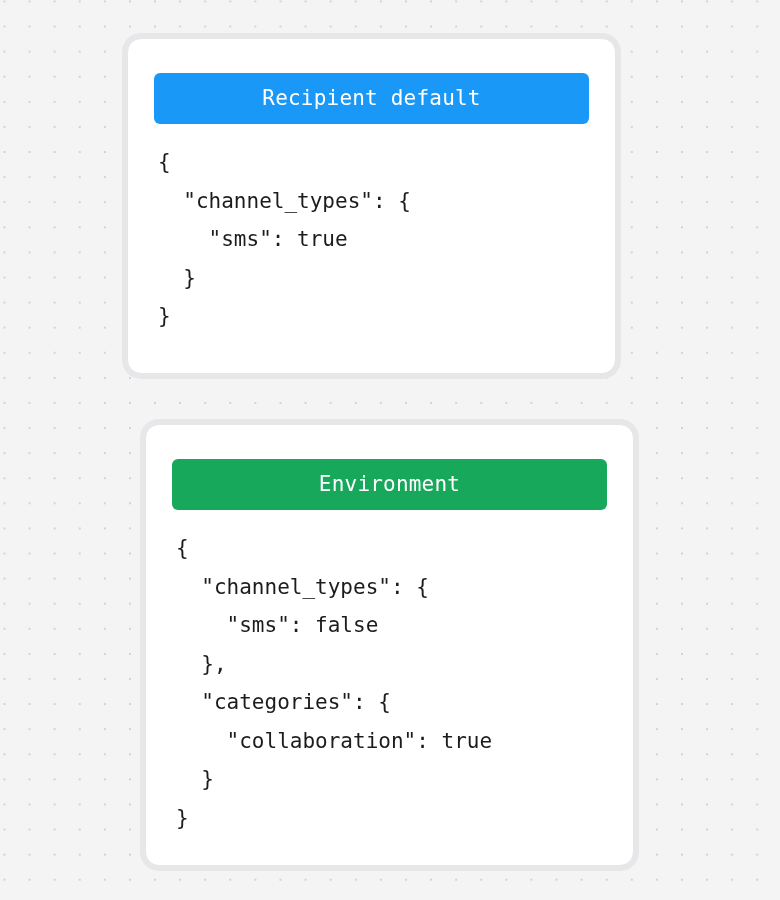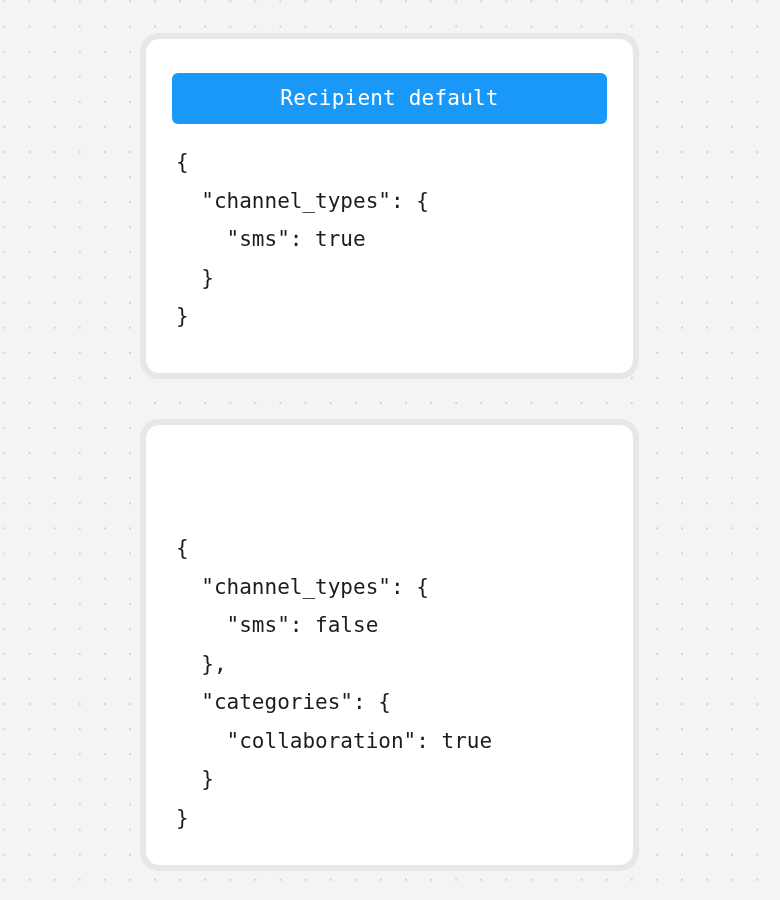--- a/index.html
+++ b/index.html
@@ -33,21 +33,21 @@
     box-sizing: border-box;
     background: #ffffff;
     border: 1px solid #e6e6e9;
     border-radius: 14px;
     box-shadow:
       0 0 0 5px #e7e7ea,
       0 1px 2px rgba(0,0,0,0.04);
   }
 
   .card--recipient-default {
-    left: 145px;
+    left: 127px;
     top: 38px;
     width: 489px;
     height: 336px;
   }
 
   .card--environment {
     left: 145px;
     top: 424px;
     width: 489px;
     height: 442px;
@@ -122,19 +122,22 @@
       <span class="card-header-title">Recipient default</span>
     </div>
 
     <div class="card-body">
       <pre class="json-block"><span class="json-line">{</span><span class="json-line">  "channel_types": {</span><span class="json-line">    "sms": true</span><span class="json-line">  }</span><span class="json-line">}</span></pre>
     </div>
   </div>
 
   <div class="card card--environment">
 
+    <div class="card-header card-header--green">
+      <span class="card-header-title">Environment</span>
+    </div>
 
     <div class="card-body">
       <pre class="json-block"><span class="json-line">{</span><span class="json-line">  "channel_types": {</span><span class="json-line">    "sms": false</span><span class="json-line">  },</span><span class="json-line">  "categories": {</span><span class="json-line">    "collaboration": true</span><span class="json-line">  }</span><span class="json-line">}</span></pre>
     </div>
   </div>
 
 </div>
 
 </body></html>

